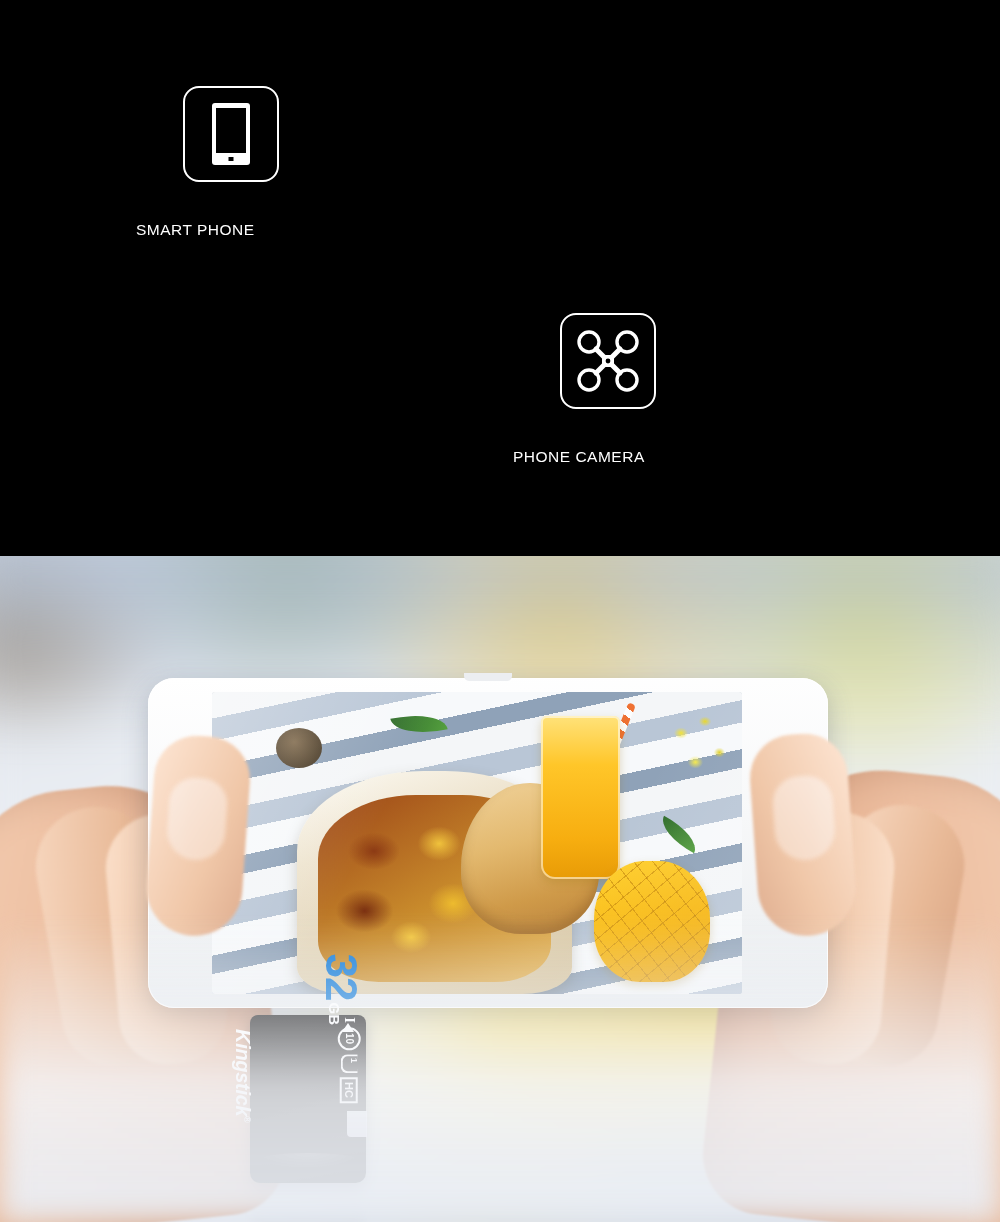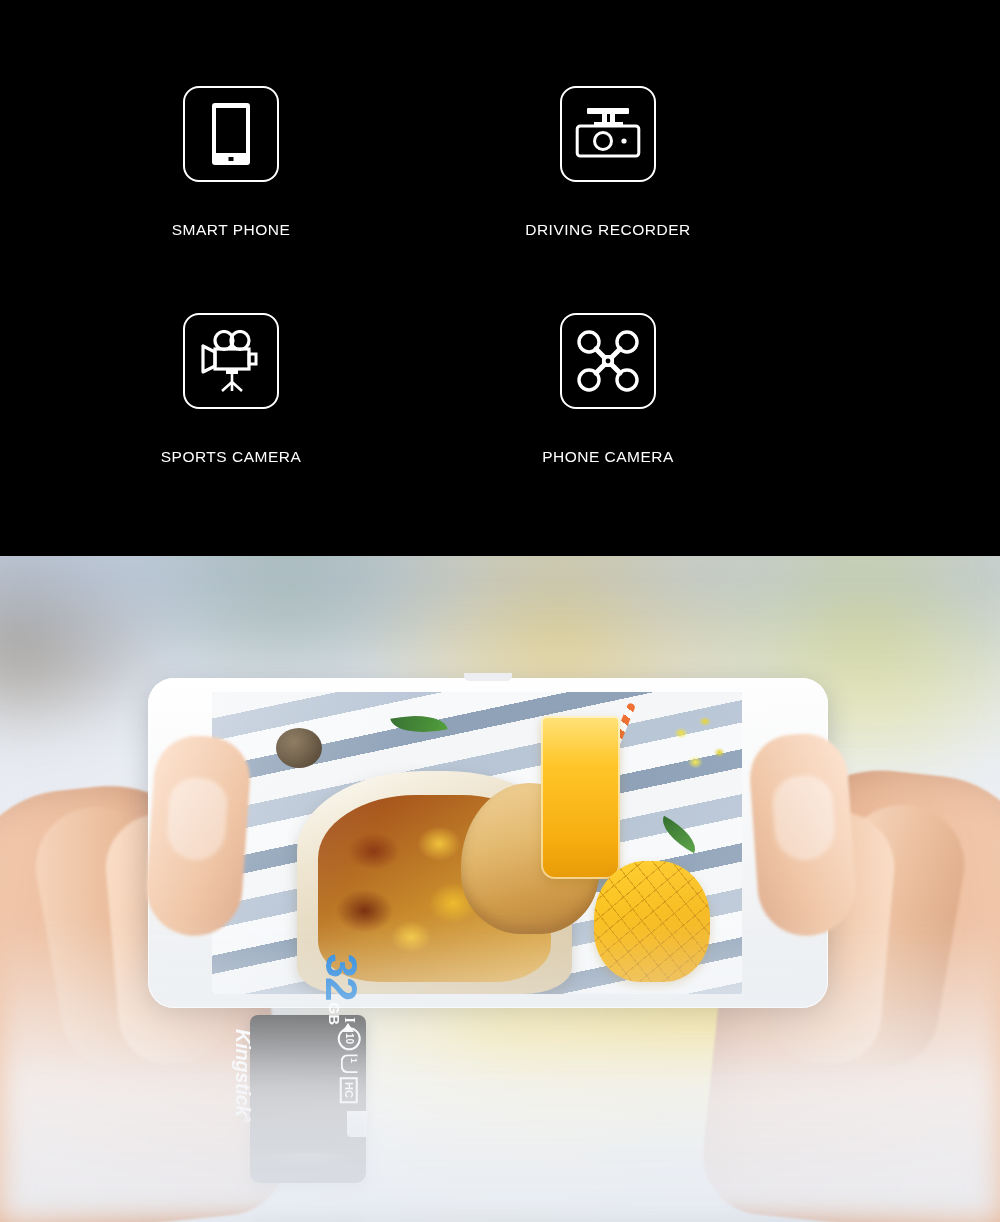--- a/index.html
+++ b/index.html
@@ -16,21 +16,20 @@
   .compat-panel{
     position:absolute;left:0;top:0;width:1000px;height:556px;
     background:#000000;
   }
   .icon-row{position:absolute;left:0;width:1000px;height:200px;}
   .icon-row.row1{top:86px;}
   .icon-row.row2{top:313px;}
 
   .compat-item{
     position:absolute;top:0;width:190px;margin-left:-95px;
-    text-align:center;
   }
   .tile{
     width:96px;height:96px;margin:0 auto;
     border:2px solid #ffffff;border-radius:16px;
     box-sizing:border-box;
     display:flex;align-items:center;justify-content:center;
     position:relative;
   }
   .tile svg{display:block;}
   .compat-label{
@@ -302,53 +301,25 @@
           <svg width="40" height="64" viewBox="0 0 40 64" aria-hidden="true">
             <rect x="1" y="1" width="38" height="62" rx="3" fill="#ffffff"></rect>
             <rect x="5" y="6" width="30" height="45" fill="#000000"></rect>
             <rect x="17.5" y="55" width="5" height="4" fill="#000000"></rect>
           </svg>
         </div>
         <div class="compat-label">SMART PHONE</div>
       </div>
 
 
-      <div class="compat-item" style="left:608px">
-        <div class="tile">
-          <svg width="66" height="54" viewBox="0 0 66 54" aria-hidden="true">
-            <rect x="12" y="1" width="42" height="6" rx="1" fill="#ffffff"></rect>
-            <rect x="27" y="7" width="5" height="11" fill="#ffffff"></rect>
-            <rect x="35" y="7" width="5" height="11" fill="#ffffff"></rect>
-            <rect x="19" y="15" width="29" height="5" fill="#ffffff"></rect>
-            <rect x="2.2" y="19" width="61.6" height="30" rx="3" fill="none" stroke="#ffffff" stroke-width="3"></rect>
-            <circle cx="28" cy="34" r="8.5" fill="none" stroke="#ffffff" stroke-width="3"></circle>
-            <circle cx="49" cy="34" r="2.6" fill="#ffffff"></circle>
-          </svg>
-        </div>
-        <div class="compat-label">DRIVING RECORDER</div>
-      </div>
 
     </div>
 
     <div class="icon-row row2">
 
-      <div class="compat-item" style="left:231px">
-        <div class="tile">
-          <svg width="68" height="62" viewBox="0 0 68 62" aria-hidden="true">
-            <circle cx="27" cy="10.5" r="9" fill="none" stroke="#ffffff" stroke-width="3.2"></circle>
-            <circle cx="43" cy="10.5" r="9" fill="none" stroke="#ffffff" stroke-width="3.2"></circle>
-            <rect x="18" y="19" width="34" height="20" fill="none" stroke="#ffffff" stroke-width="3.2"></rect>
-            <path d="M18 22 L6 16 L6 42 L18 36 Z" fill="none" stroke="#ffffff" stroke-width="3.2" stroke-linejoin="round"></path>
-            <rect x="52" y="24" width="7" height="10" fill="none" stroke="#ffffff" stroke-width="3"></rect>
-            <rect x="29" y="39" width="12" height="5" fill="#ffffff"></rect>
-            <path d="M35 44 L35 52 M35 52 L25 61 M35 52 L45 61 M35 52 L35 61" stroke="#ffffff" stroke-width="2.6" fill="none"></path>
-          </svg>
-        </div>
-        <div class="compat-label">SPORTS CAMERA</div>
-      </div>
 
 
       <div class="compat-item" style="left:608px">
         <div class="tile">
           <svg width="64" height="64" viewBox="0 0 64 64" aria-hidden="true">
             <ellipse cx="13" cy="13" rx="10" ry="10" fill="none" stroke="#ffffff" stroke-width="3.4"></ellipse>
             <ellipse cx="51" cy="13" rx="10" ry="10" fill="none" stroke="#ffffff" stroke-width="3.4"></ellipse>
             <ellipse cx="13" cy="51" rx="10" ry="10" fill="none" stroke="#ffffff" stroke-width="3.4"></ellipse>
             <ellipse cx="51" cy="51" rx="10" ry="10" fill="none" stroke="#ffffff" stroke-width="3.4"></ellipse>
             <path d="M20 20 L28 28 M44 20 L36 28 M20 44 L28 36 M44 44 L36 36" stroke="#ffffff" stroke-width="5" stroke-linecap="round"></path>

